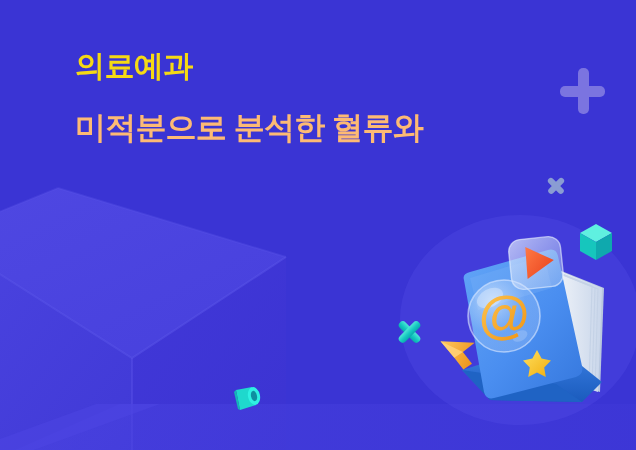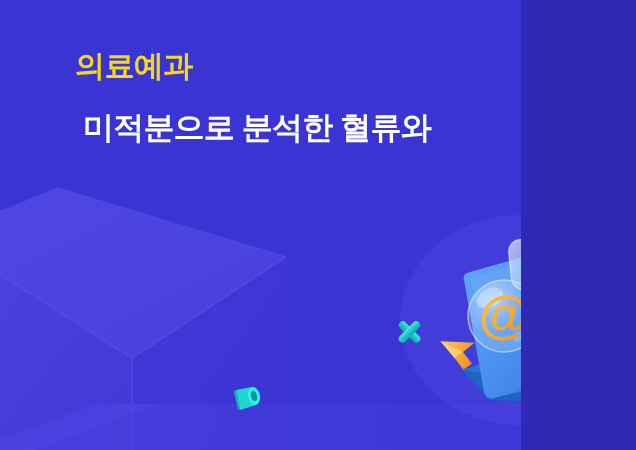--- a/index.html
+++ b/index.html
@@ -3,21 +3,21 @@
 <meta charset="utf-8">
 <title>의료예과</title>
 <style>
   html, body {
     margin: 0;
     padding: 0;
     background: #2f2ab5;
   }
   #stage {
     position: relative;
-    width: 521px;
+    width: 636px;
     height: 450px;
     overflow: hidden;
     background: #3a34d4;
     font-family: "Liberation Sans", "DejaVu Sans", sans-serif;
     user-select: none;
   }
 
   
   .bg-layer { position: absolute; inset: 0; overflow: hidden; pointer-events: none; }
   .bg-layer svg { position: absolute; inset: 0; width: 636px; height: 450px; display: block; }
@@ -36,22 +36,22 @@
     letter-spacing: -0.6px;
     color: #f5d914;
     margin: 0 0 26px 0;
     white-space: nowrap;
   }
   .headline {
     font-size: 31px;
     font-weight: 700;
     line-height: 1.28;
     letter-spacing: -0.8px;
-    color: #ffffff;
-    margin: 8px;
+    color: #fdba74;
+    margin: 0;
   }
   .headline .hl-line { display: block; white-space: nowrap; }
 
   
   .deco { position: absolute; pointer-events: none; }
 
   
   .deco-plus { left: 560px; top: 68px; width: 45px; height: 46px; }
   .deco-plus i {
     position: absolute;

